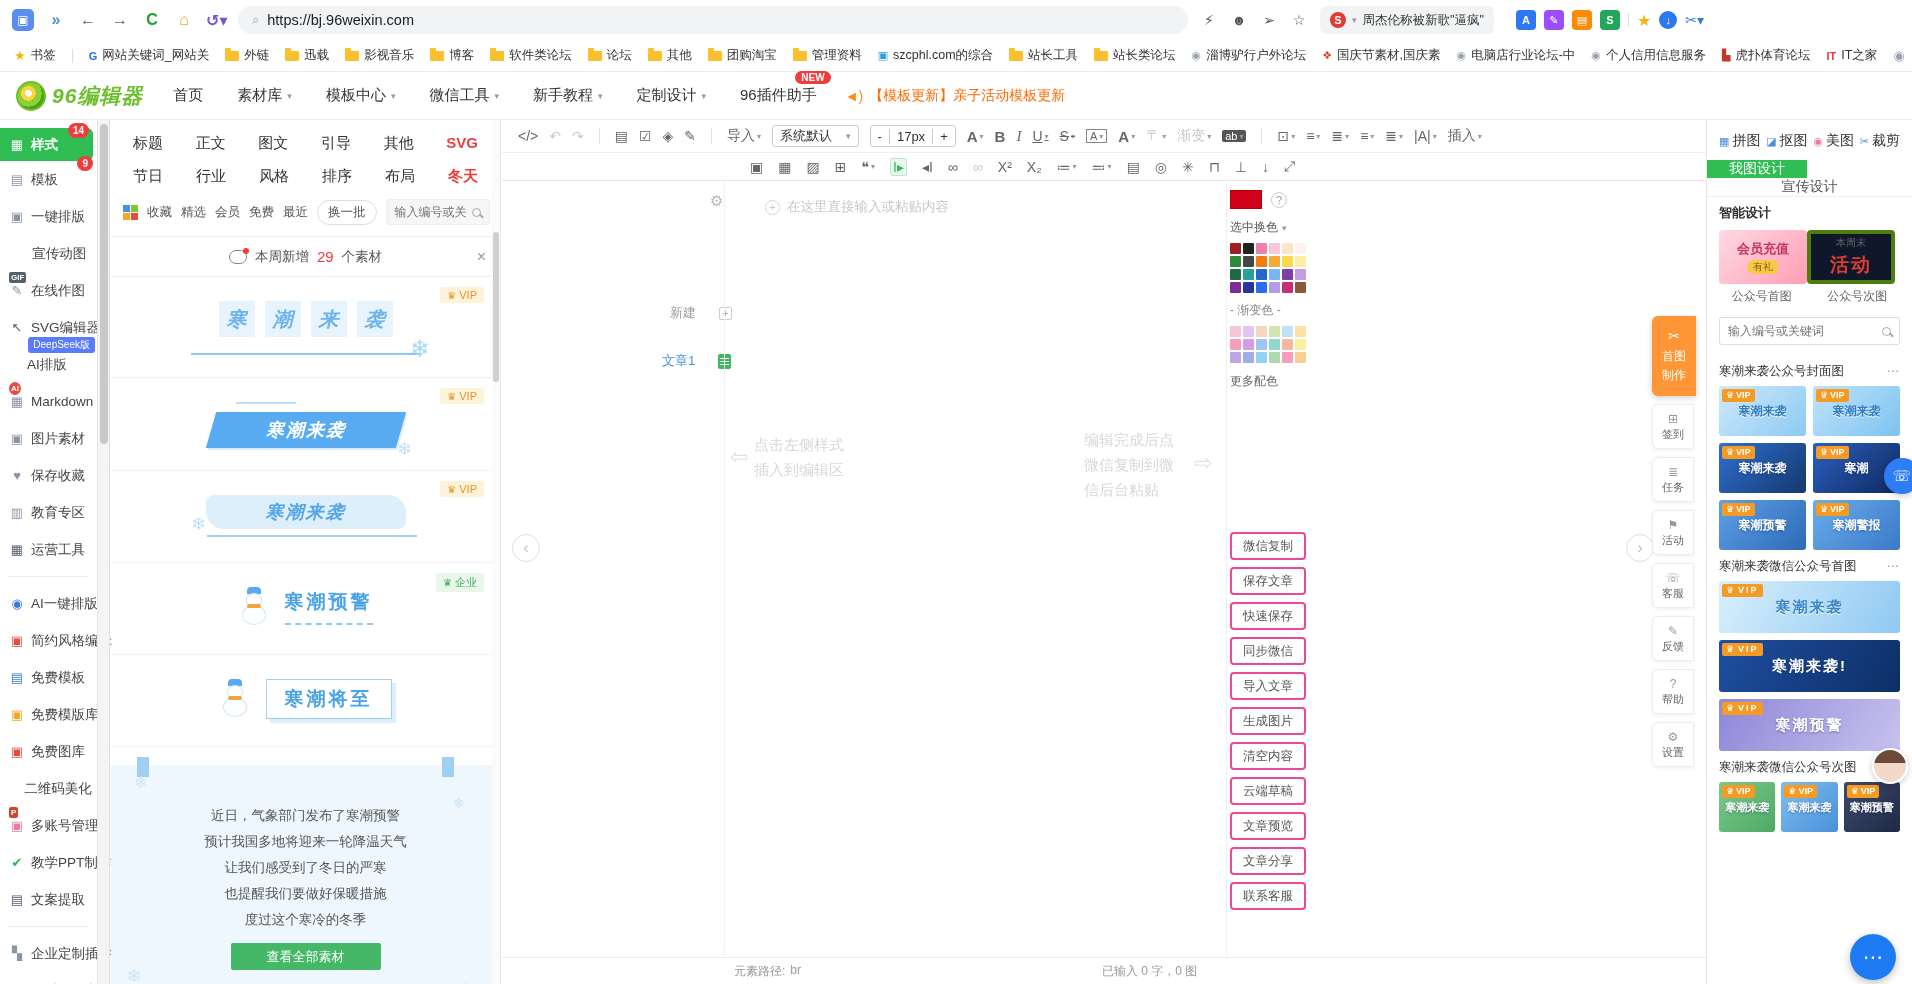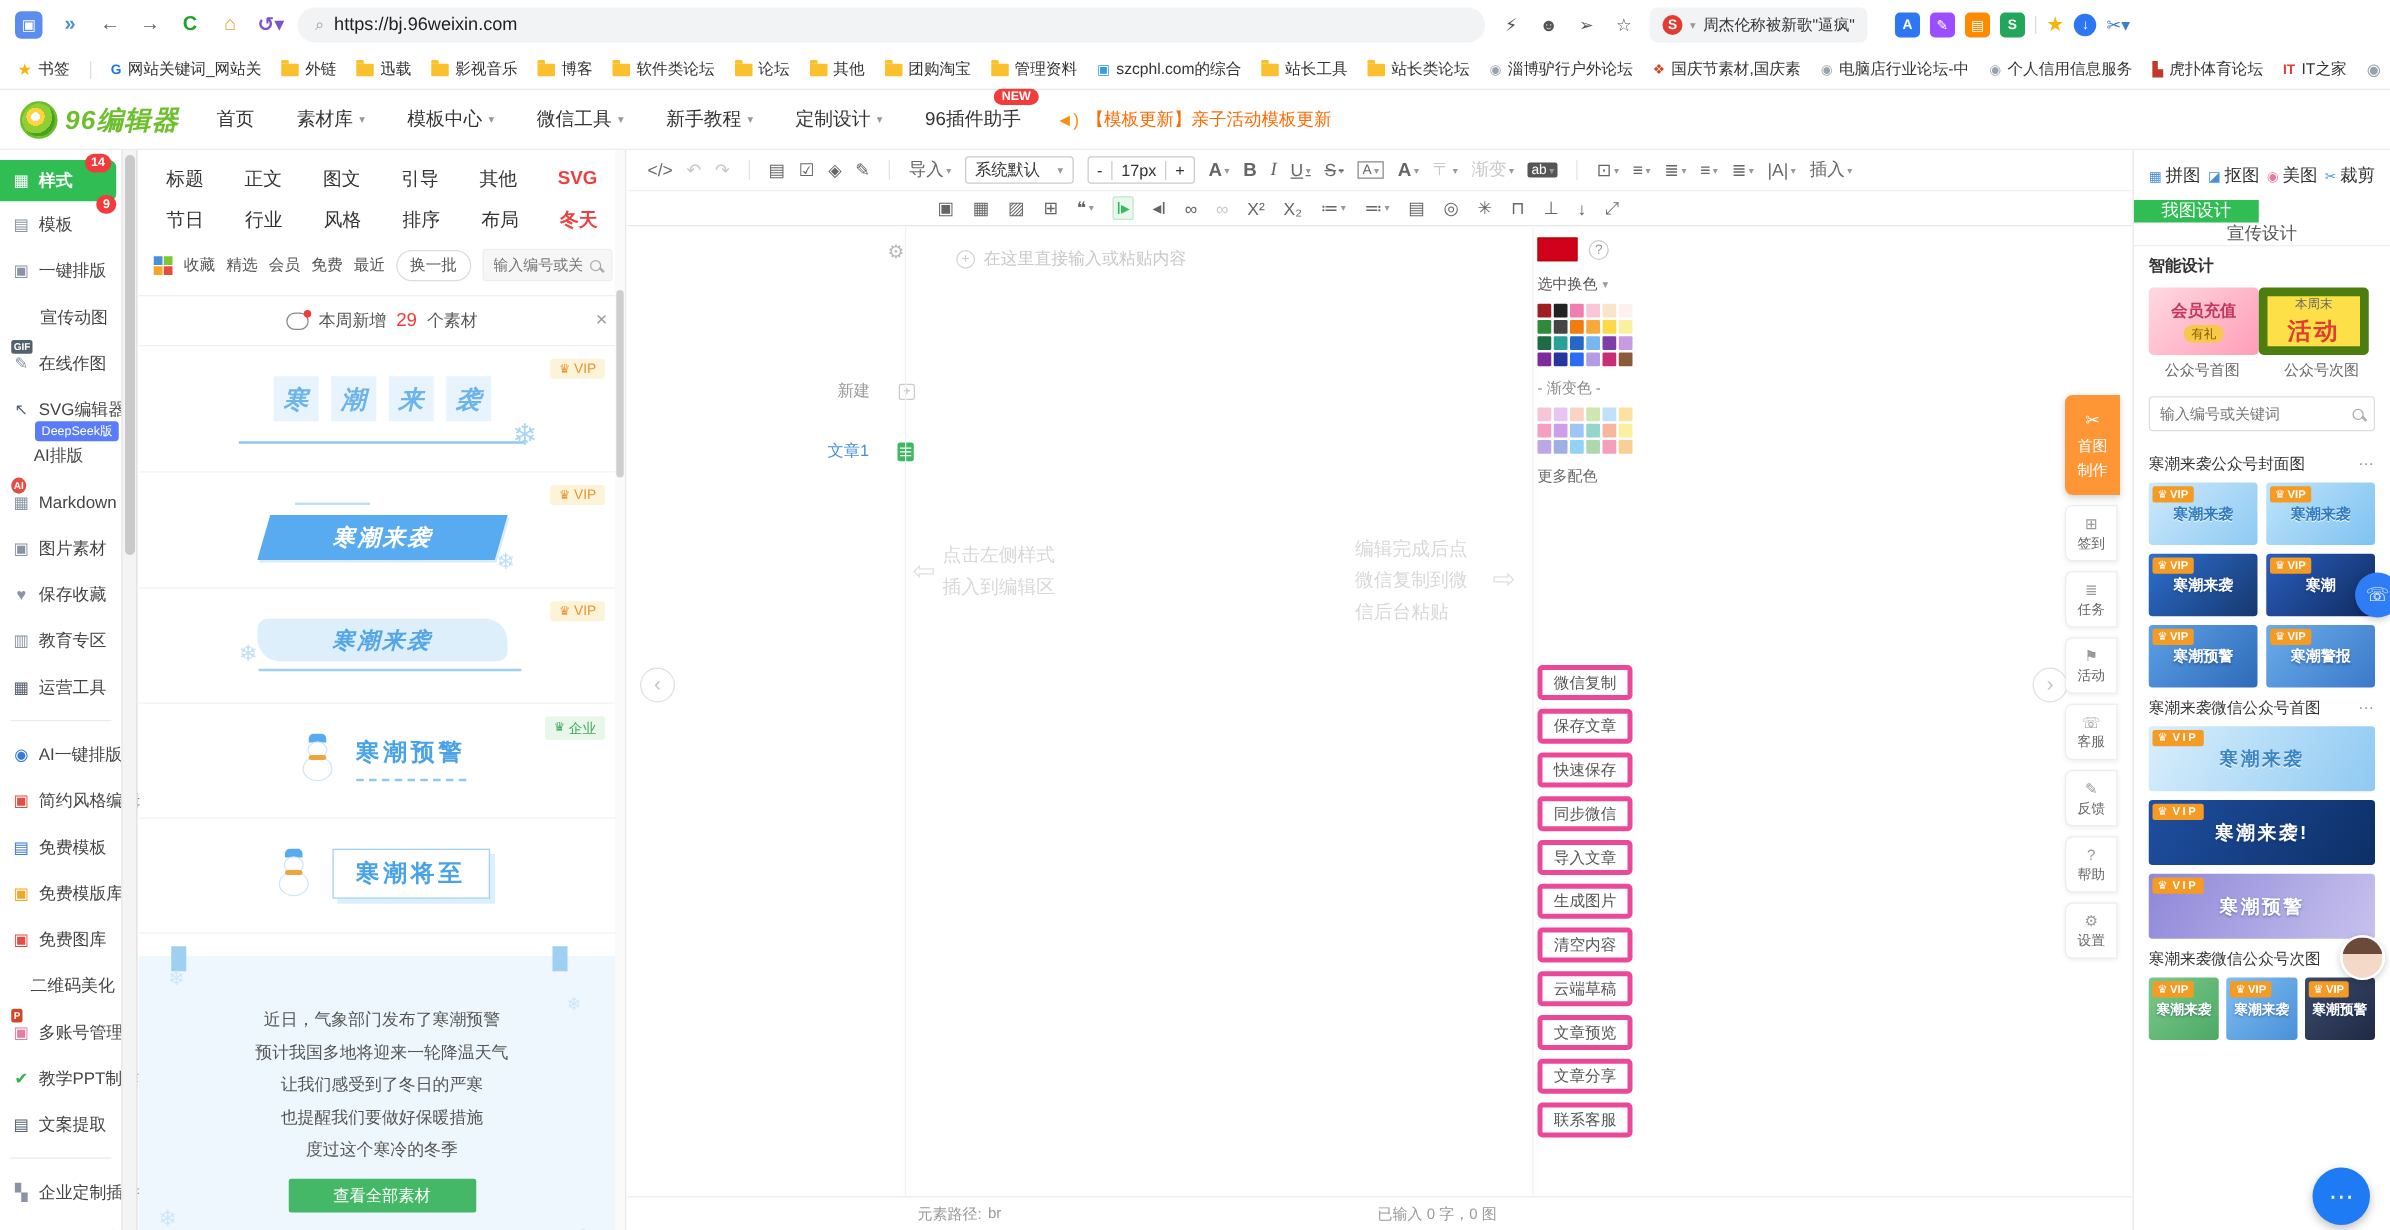--- a/index.html
+++ b/index.html
@@ -207,21 +207,21 @@
   .cp-head { display:flex; align-items:center; gap:9px; }
   .cur-color { width:32px; height:19px; border:1px solid #b00; }
   .help-circle { width:16px; height:16px; border-radius:50%; border:1px solid #ccc; color:#999; font-size:11px;
     display:flex; align-items:center; justify-content:center; cursor:pointer; }
   .cp-label { margin:10px 0 7px; display:flex; align-items:center; gap:4px; cursor:pointer; }
   .swatch-grid { display:grid; grid-template-columns:repeat(6,11px); gap:2px; }
   .sw { width:11px; height:11px; border-radius:1px; cursor:pointer; }
   .cp-mid { color:#888; margin:9px 0 7px; }
   .cp-more { color:#666; margin-top:10px; cursor:pointer; }
   .action-stack { position:absolute; left:728px; top:350px; width:76px; display:flex; flex-direction:column; gap:7px; }
-  .action-btn { height:28px; border:4px solid #ec4899; border-radius:4px; background:#fff; color:#555; font-size:12.5px;
+  .action-btn { height:28px; border:2px solid #ec4899; border-radius:4px; background:#fff; color:#555; font-size:12.5px;
     display:flex; align-items:center; justify-content:center; cursor:pointer; font-family:inherit; }
 
   .status-bar { position:absolute; bottom:0; height:27px; left:0; right:0; border-top:1px solid #ebebeb;
     display:flex; align-items:center; font-size:12px; color:#999; background:#fff; }
   .path-left { margin-left:232px; display:flex; gap:5px; }
   .count-right { position:absolute; left:600px; }
 
   
   .float-tabs { position:absolute; left:1652px; top:196px; width:46px; z-index:5; }
   .main-tab { width:44px; height:80px; background:#ff9636; border-radius:6px 0 0 6px; color:#fff; display:flex;
@@ -244,21 +244,21 @@
     justify-content:center; cursor:pointer; }
   .sub-plain { flex:1; display:flex; align-items:center; justify-content:center; font-size:14px; color:#555;
     border-bottom:1px solid #f0f0f0; cursor:pointer; }
   .smart-title { font-size:13px; font-weight:bold; color:#333; padding:12px 12px 8px; }
   .smart-cards { display:flex; padding:0 12px; }
   .scard { width:88px; height:54px; border-radius:4px; position:relative; overflow:hidden; cursor:pointer;
     display:flex; flex-direction:column; align-items:center; justify-content:center; gap:2px; }
   .scard.pink { background:linear-gradient(135deg,#ffd9e2,#ff9db6); }
   .scard.pink .l1 { color:#c2375f; font-weight:bold; font-size:13px; }
   .scard.pink .l2 { background:#f7c948; color:#8a5a00; font-size:10px; padding:0 6px; border-radius:7px; }
-  .scard.red { background:#fde047; border:7px solid #4d7c0f; }
+  .scard.red { background:#0f172a; border:4px solid #4d7c0f; }
   .scard.red .l1 { color:#666; font-size:10px; }
   .scard.red .l2 { color:#e03c31; font-weight:bold; font-size:19px; letter-spacing:2px; }
   .card-caps { display:flex; gap:10px; padding:4px 12px 0; }
   .card-caps span { width:88px; text-align:center; font-size:12px; color:#666; }
   .dsearch { margin:12px 12px 10px; height:28px; border:1px solid #ddd; border-radius:3px; display:flex;
     align-items:center; padding:0 8px; justify-content:space-between; }
   .dsearch input { border:none; outline:none; font-size:12px; color:#333; width:150px; font-family:inherit; }
   .sec-title { display:flex; justify-content:space-between; padding:8px 12px 6px; font-size:12.5px; color:#333; }
   .sec-title .more { color:#999; letter-spacing:1px; cursor:pointer; }
   .grid2 { display:grid; grid-template-columns:1fr 1fr; gap:7px; padding:0 12px; }

